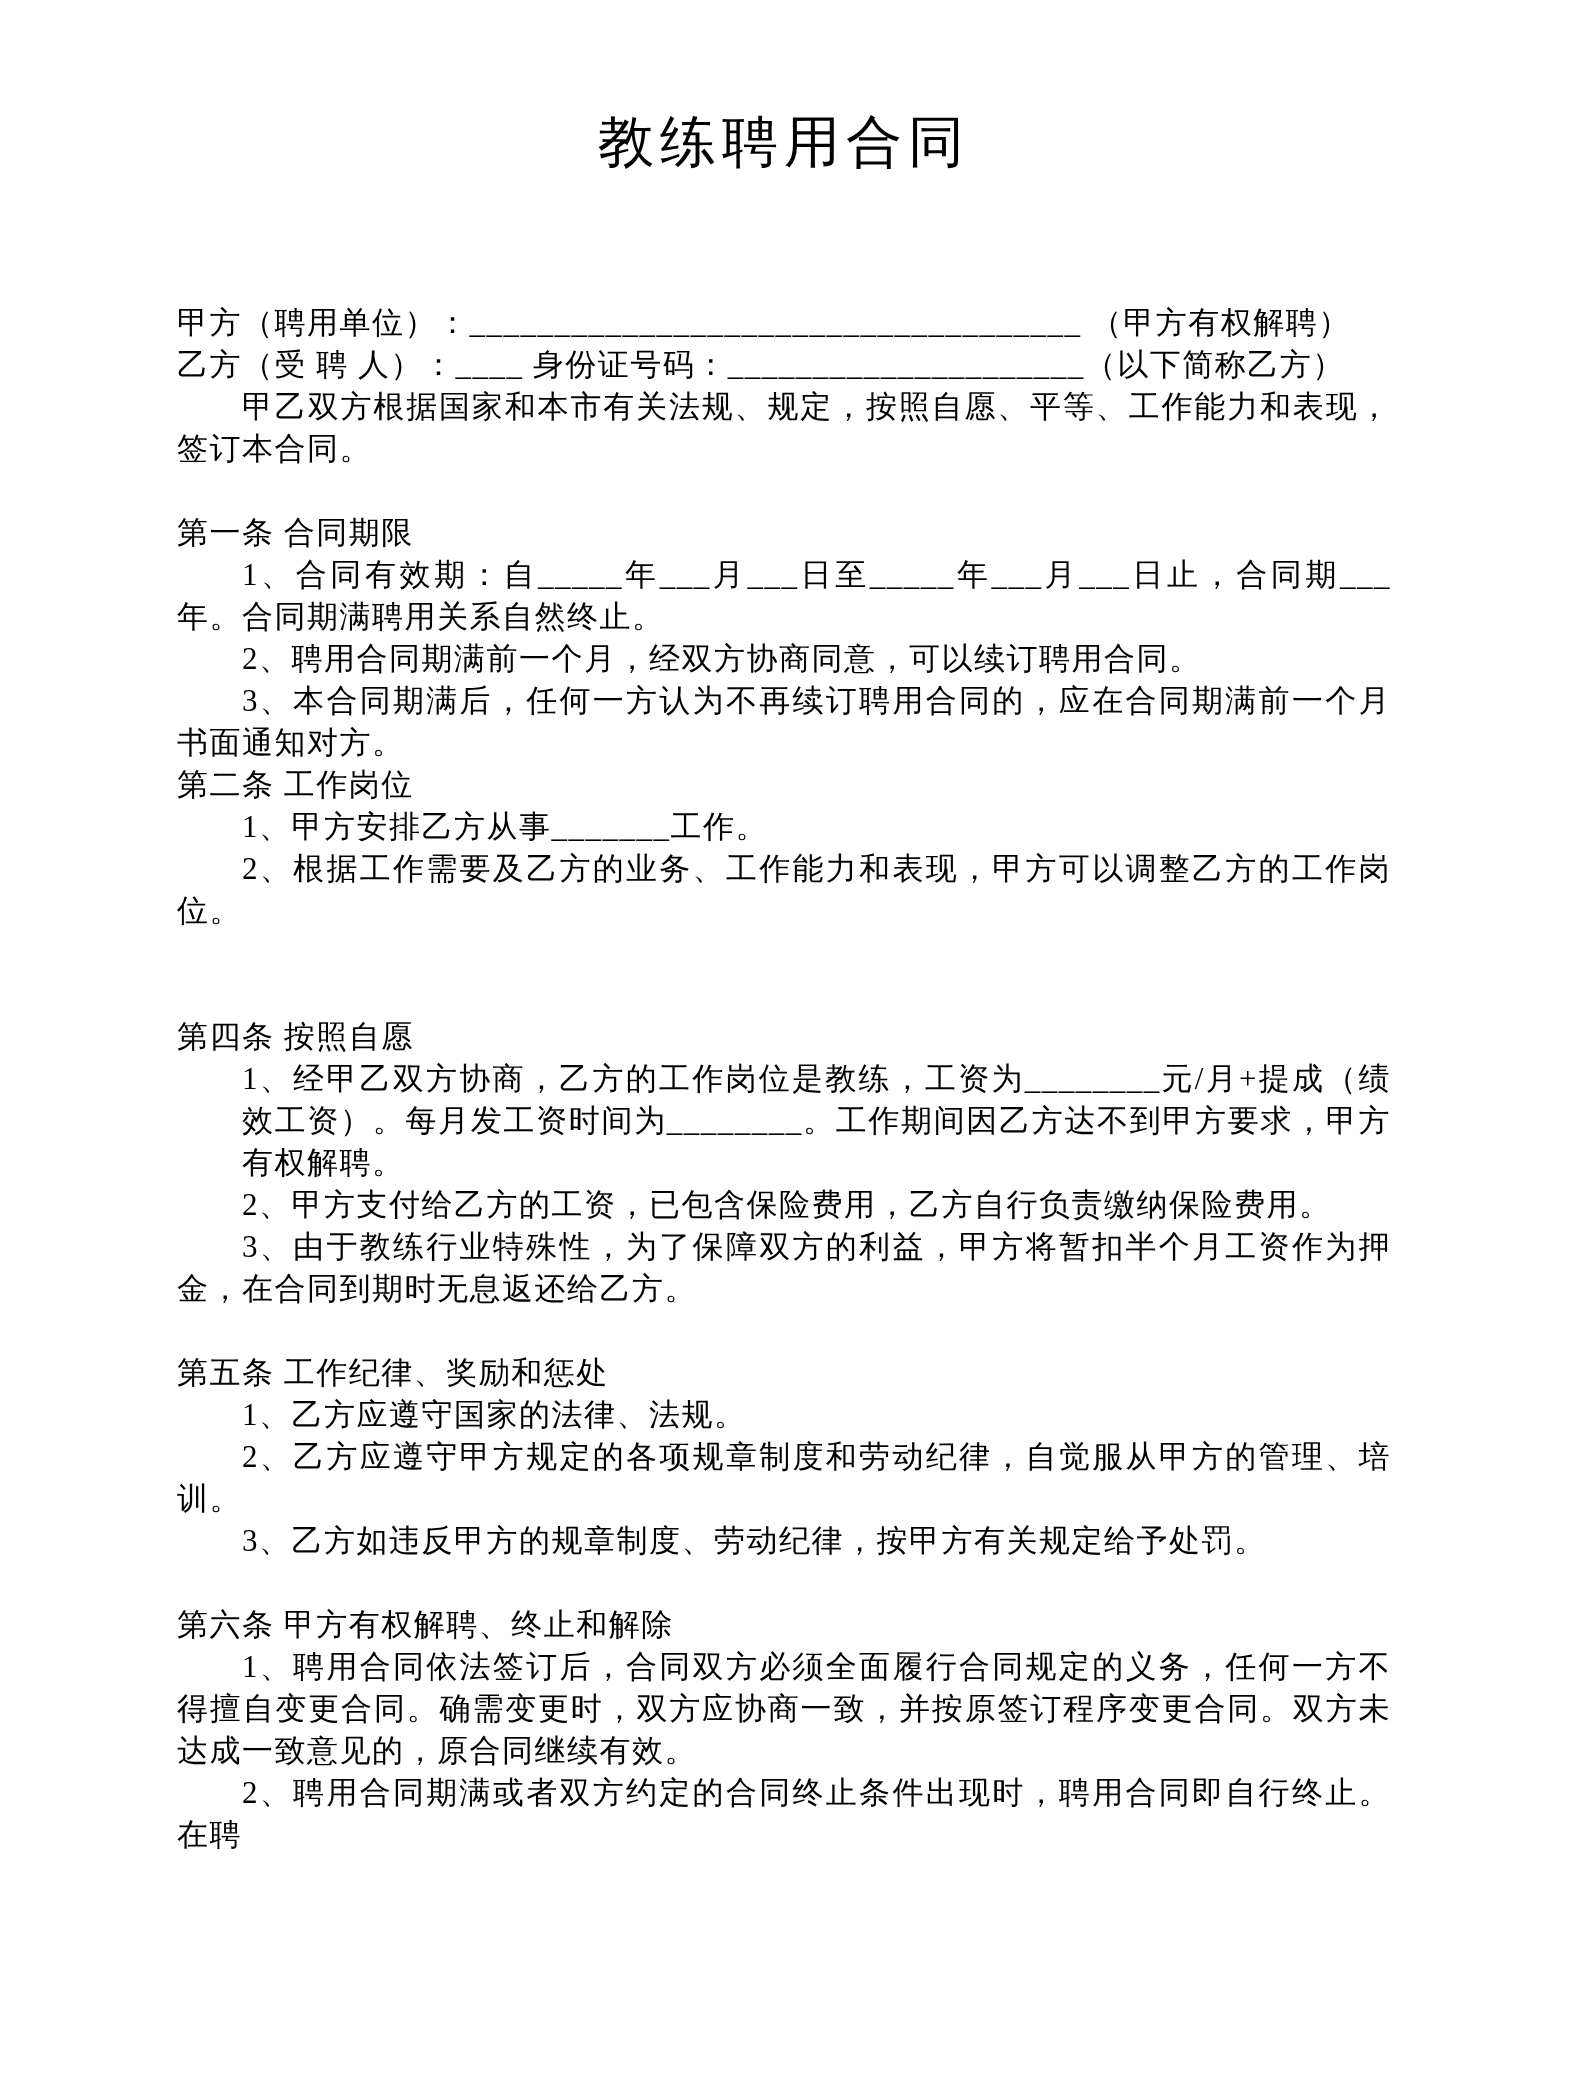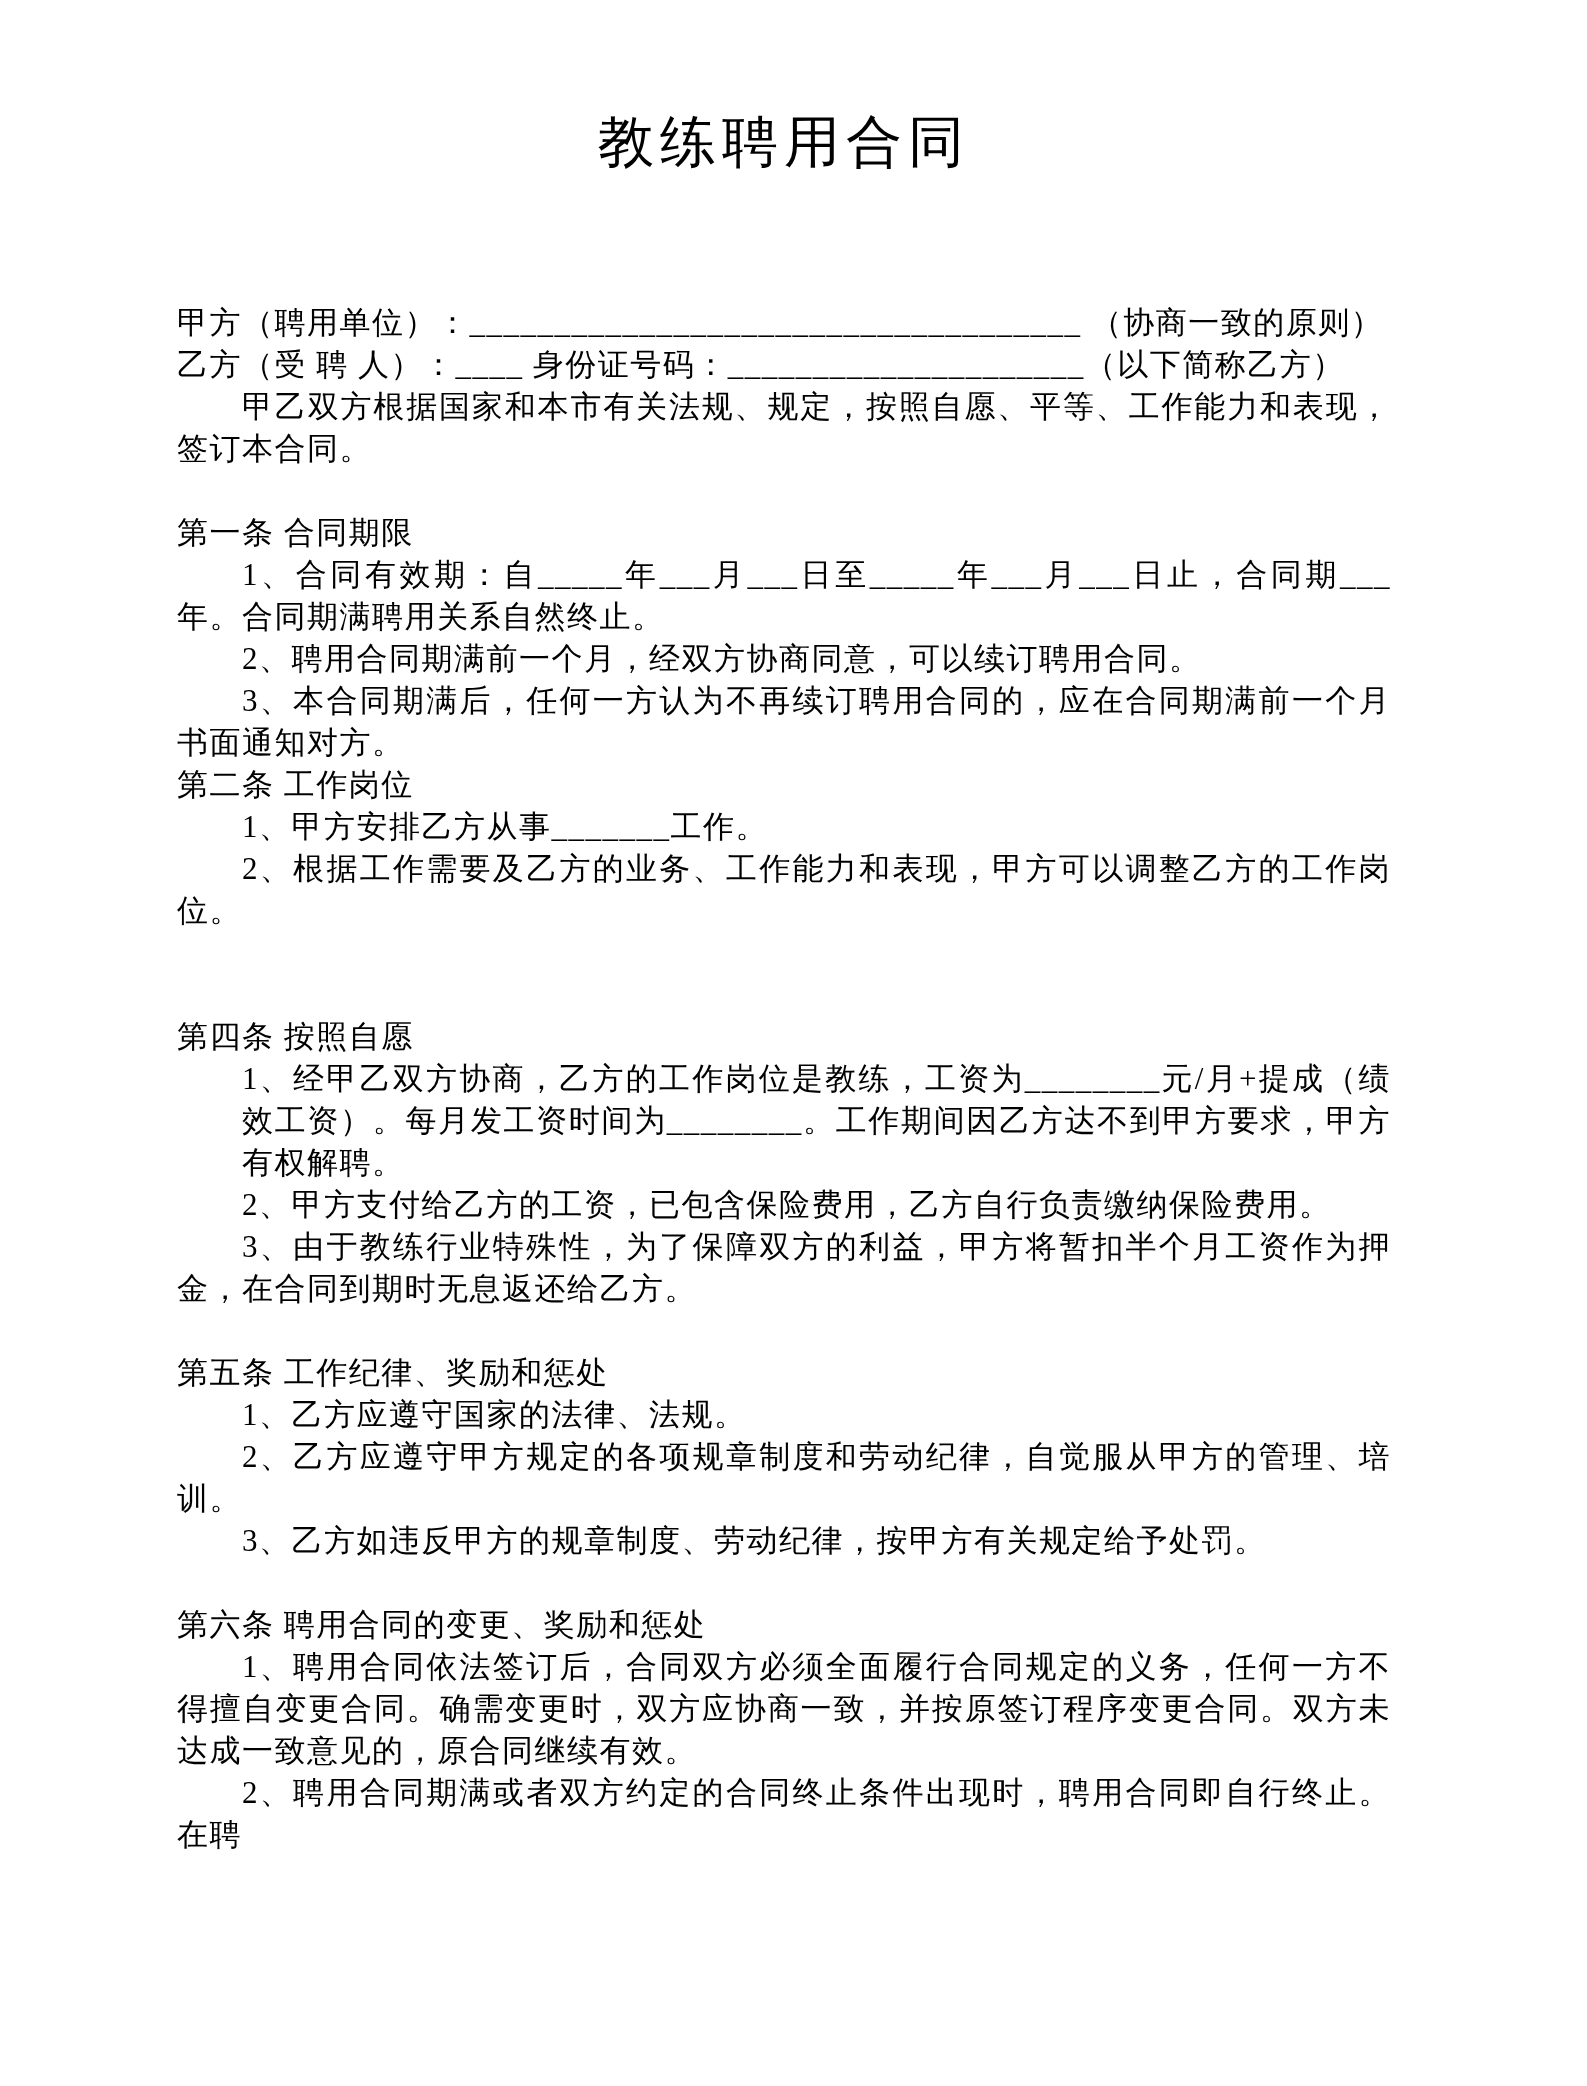--- a/index.html
+++ b/index.html
@@ -52,21 +52,21 @@
   }
 </style>
 </head>
 <body>
 
 <div class="page">
 
   <h1 class="doc-title">教练聘用合同</h1>
 
   <div>
-    <p class="line">甲方（聘用单位）：____________________________________ （协商一致的原则）</p>
+    <p class="line">甲方（聘用单位）：____________________________________ （甲方有权解聘）</p>
     <p class="line">乙方（受 聘 人）：____ 身份证号码：_____________________（以下简称乙方）</p>
     <p class="line indent">甲乙双方根据国家和本市有关法规、规定，按照自愿、平等、工作能力和表现，签订本合同。</p>
   </div>
 
   <div class="spacer"></div>
 
   <section>
     <p class="line heading">第一条 合同期限</p>
     <p class="line indent">1、合同有效期：自_____年___月___日至_____年___月___日止，合同期___年。合同期满聘用关系自然终止。</p>
     <p class="line indent">2、聘用合同期满前一个月，经双方协商同意，可以续订聘用合同。</p>
@@ -96,18 +96,18 @@
   <section>
     <p class="line heading">第五条 工作纪律、奖励和惩处</p>
     <p class="line indent">1、乙方应遵守国家的法律、法规。</p>
     <p class="line indent">2、乙方应遵守甲方规定的各项规章制度和劳动纪律，自觉服从甲方的管理、培训。</p>
     <p class="line indent">3、乙方如违反甲方的规章制度、劳动纪律，按甲方有关规定给予处罚。</p>
   </section>
 
   <div class="spacer"></div>
 
   <section>
-    <p class="line heading">第六条 聘用合同的变更、奖励和惩处</p>
+    <p class="line heading">第六条 甲方有权解聘、终止和解除</p>
     <p class="line indent">1、聘用合同依法签订后，合同双方必须全面履行合同规定的义务，任何一方不得擅自变更合同。确需变更时，双方应协商一致，并按原签订程序变更合同。双方未达成一致意见的，原合同继续有效。</p>
     <p class="line indent">2、聘用合同期满或者双方约定的合同终止条件出现时，聘用合同即自行终止。在聘</p>
   </section>
 
 </div>
 
 </body></html>

